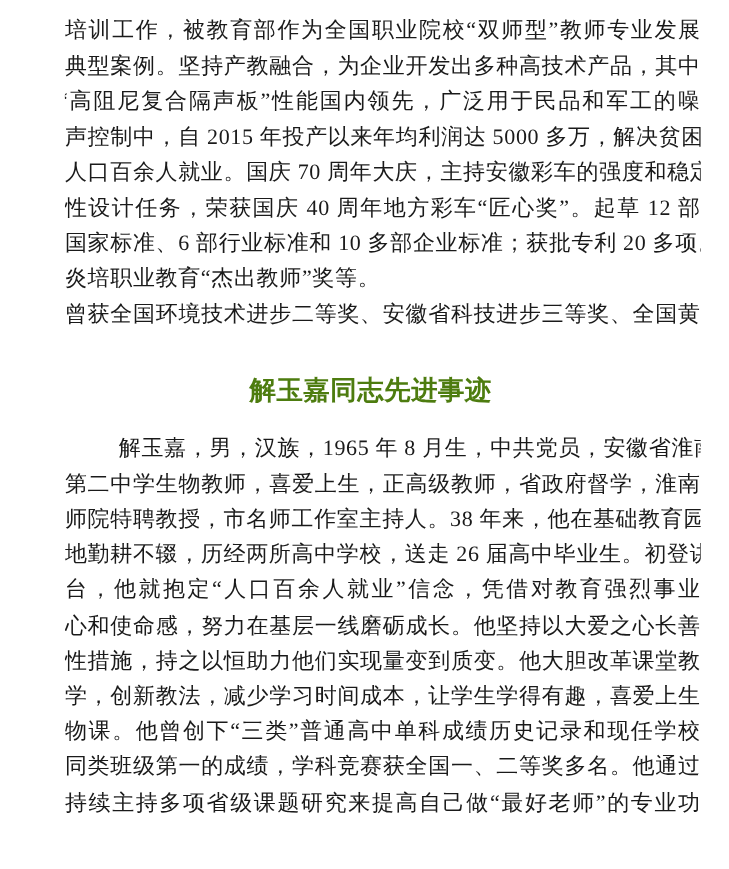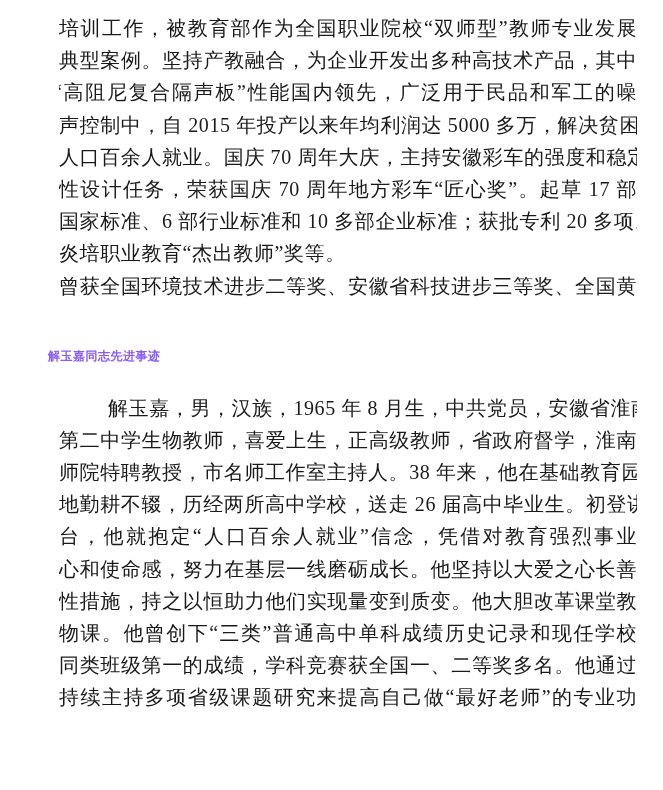--- a/index.html
+++ b/index.html
@@ -43,49 +43,50 @@
     text-indent: -6px;
   }
   .heading {
     position: relative;
     left: -11px;
     margin: 38px 0 20px 0;
     height: 32px;
     line-height: 32px;
     font-family: "Liberation Sans", "DejaVu Sans", sans-serif;
     font-weight: bold;
-    font-size: 12px;
+    font-size: 24px;
     letter-spacing: 0.5px;
-    text-align: left;
-    color: #8b5cf6;
+    text-align: center;
+    color: #4d7c0f;
   }
 </style>
 </head>
 <body>
 
 <div class="page">
   <div class="para">
       <div class="line">培训工作，被教育部作为全国职业院校“双师型”教师专业发展</div>
       <div class="line">典型案例。坚持产教融合，为企业开发出多种高技术产品，其中</div>
       <div class="line hang">“高阻尼复合隔声板”性能国内领先，广泛用于民品和军工的噪</div>
       <div class="line">声控制中，自 2015 年投产以来年均利润达 5000 多万，解决贫困</div>
       <div class="line">人口百余人就业。国庆 70 周年大庆，主持安徽彩车的强度和稳定</div>
-      <div class="line">性设计任务，荣获国庆 70 周年地方彩车“匠心奖”。起草 17 部</div>
+      <div class="line">性设计任务，荣获国庆 40 周年地方彩车“匠心奖”。起草 12 部</div>
       <div class="line">国家标准、6 部行业标准和 10 多部企业标准；获批专利 20 多项。</div>
       <div class="line last-left">炎培职业教育“杰出教师”奖等。</div>
       <div class="line">曾获全国环境技术进步二等奖、安徽省科技进步三等奖、全国黄</div>
     </div>
 
   <h2 class="heading">解玉嘉同志先进事迹</h2>
 
   <div class="para">
       <div class="line indent">解玉嘉，男，汉族，1965 年 8 月生，中共党员，安徽省淮南</div>
       <div class="line">第二中学生物教师，喜爱上生，正高级教师，省政府督学，淮南</div>
       <div class="line">师院特聘教授，市名师工作室主持人。38 年来，他在基础教育园</div>
       <div class="line">地勤耕不辍，历经两所高中学校，送走 26 届高中毕业生。初登讲</div>
       <div class="line">台，他就抱定“人口百余人就业”信念，凭借对教育强烈事业</div>
       <div class="line">心和使命感，努力在基层一线磨砺成长。他坚持以大爱之心长善</div>
       <div class="line">性措施，持之以恒助力他们实现量变到质变。他大胆改革课堂教</div>
+      <div class="line">学，创新教法，减少学习时间成本，让学生学得有趣，喜爱上生</div>
       <div class="line">物课。他曾创下“三类”普通高中单科成绩历史记录和现任学校</div>
       <div class="line">同类班级第一的成绩，学科竞赛获全国一、二等奖多名。他通过</div>
       <div class="line">持续主持多项省级课题研究来提高自己做“最好老师”的专业功</div>
     </div>
 </div>
 
 </body></html>

